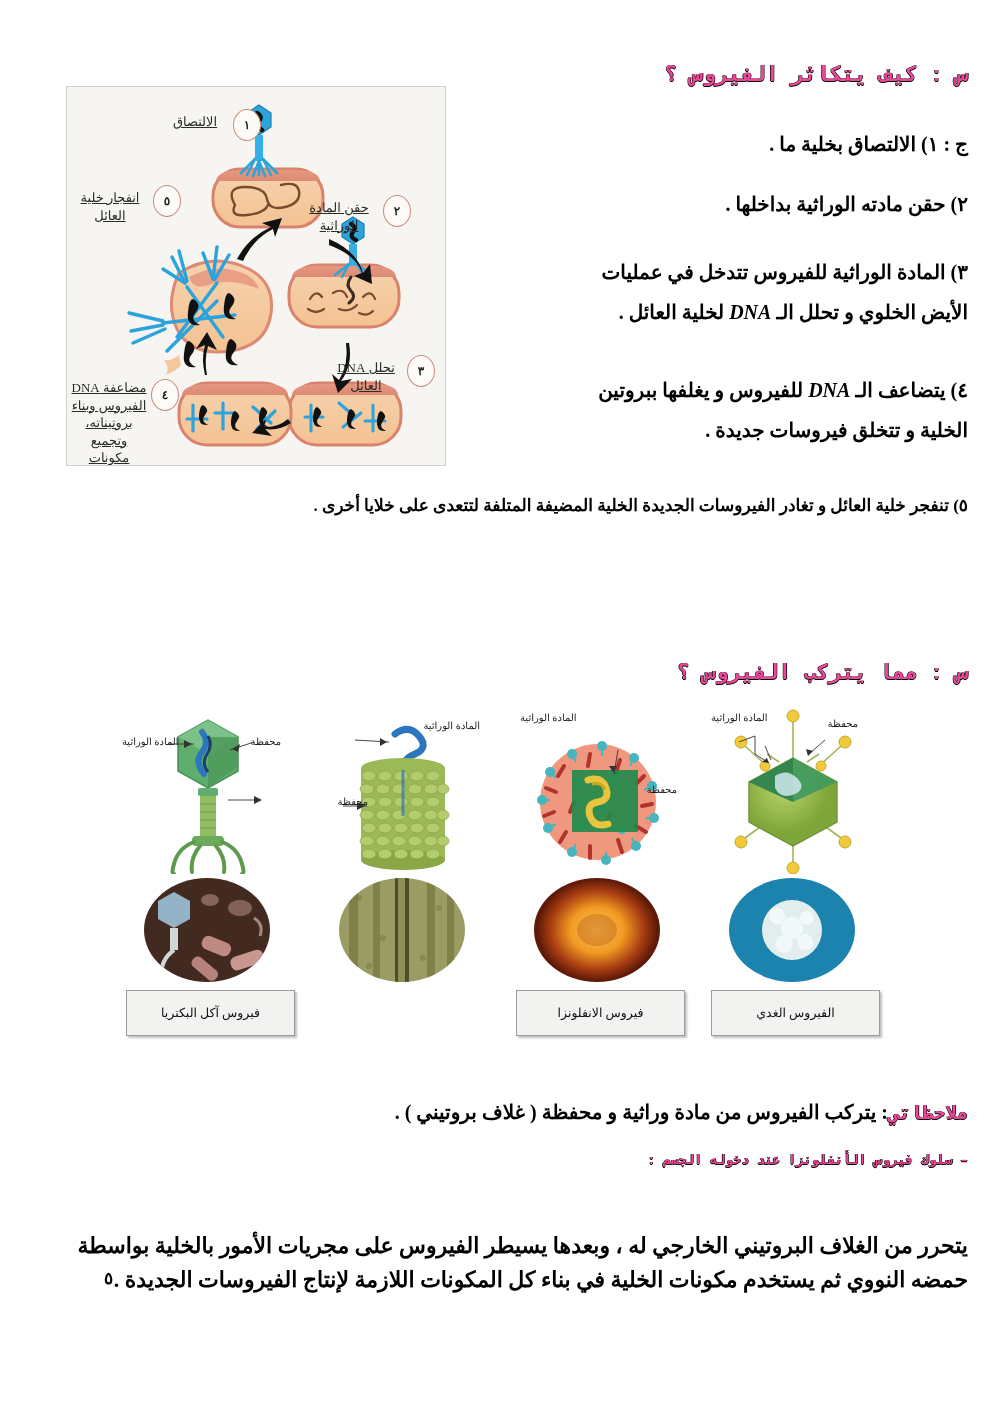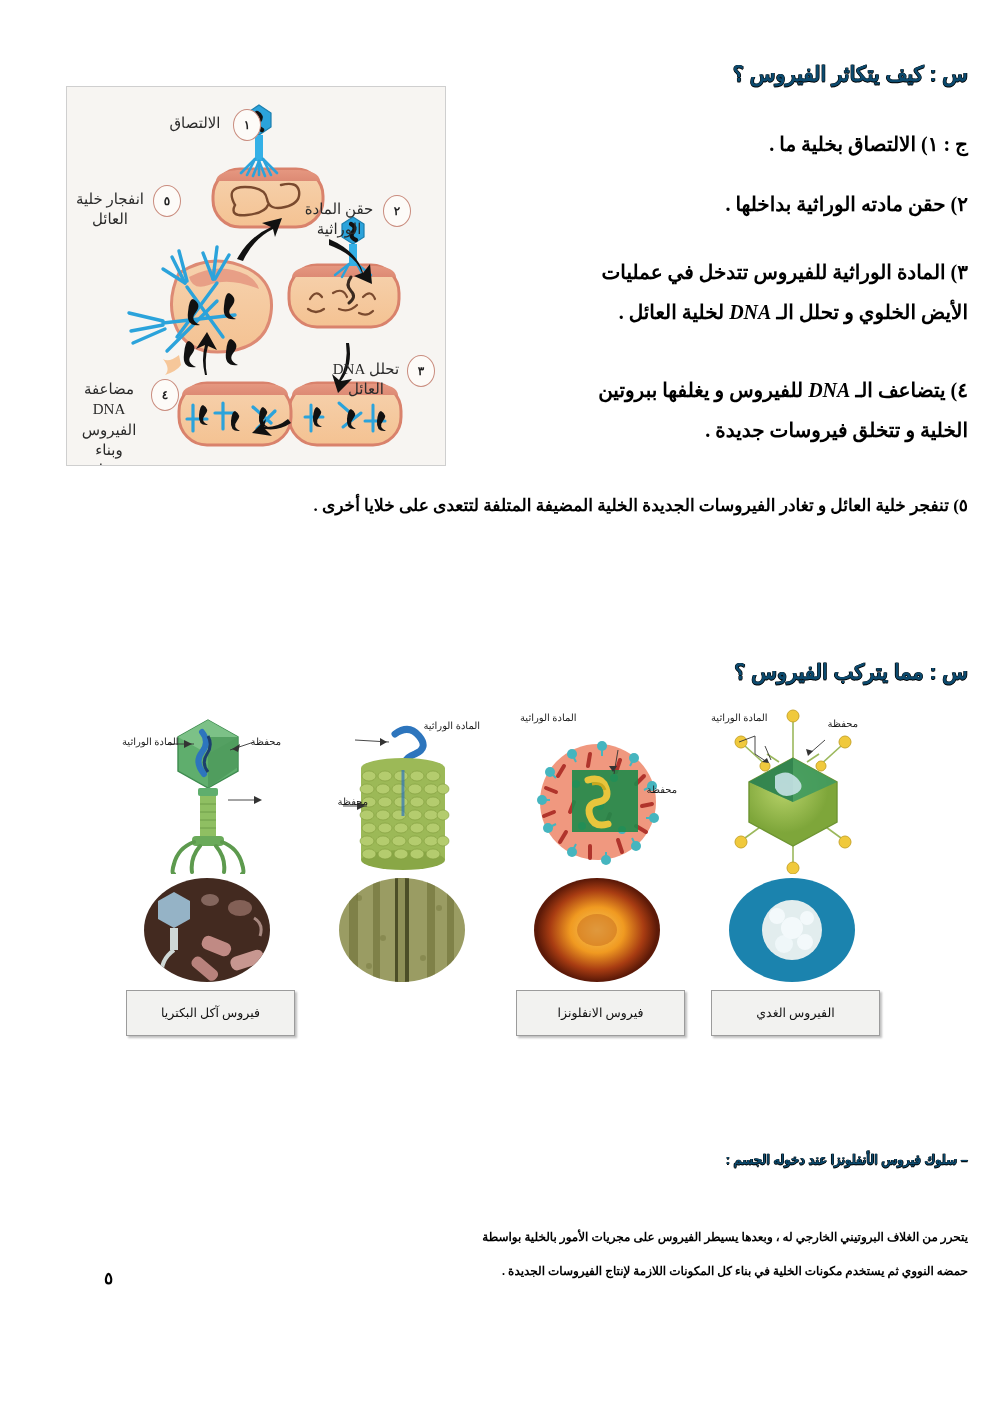--- a/index.html
+++ b/index.html
@@ -7,32 +7,32 @@
   body{
     width:992px;height:1403px;position:relative;overflow:hidden;
     font-family:"Liberation Serif","DejaVu Serif",serif;
     color:#000;
   }
   .page{position:absolute;inset:0;}
 
   
   .qhead{
     position:absolute;direction:rtl;text-align:right;
-    font-family:Liberation Sans, sans-serif;
+    font-family:Liberation Mono, monospace;
     font-weight:bold;font-size:21px;letter-spacing:-0.5px;
-    color:#0c4a6e;white-space:nowrap;
+    color:#ec4899;white-space:nowrap;
     text-shadow:0.6px 0 0 #000, -0.6px 0 0 #000, 0 0.5px 0 #000;
   }
   .atext{
     position:absolute;direction:rtl;text-align:right;
     font-family:"Liberation Serif","DejaVu Serif",serif;
     font-weight:bold;font-size:20px;line-height:1.62;color:#000;
   }
   .atext.small{font-size:17px;text-align:center;}
-  .atext.tiny{font-size:12px;}
+  .atext.tiny{font-size:22px;}
   .dna{font-style:italic;font-family:"Liberation Serif",serif;font-weight:bold;}
   .pagenum{
     position:absolute;font-family:"Liberation Serif",serif;font-weight:bold;
     font-size:17px;
   }
 
   
   #fig-lytic{
     position:absolute;left:66px;top:86px;width:378px;height:378px;
     background:#f7f5f2;border:1px solid #cfcfcf;overflow:hidden;
@@ -40,21 +40,21 @@
   #fig-lytic .canvasbox{position:absolute;inset:0;}
   .stagenum{
     position:absolute;width:26px;height:30px;border-radius:50%;
     border:1.6px solid #c98c7e;background:#fdfbf8;
     font-family:"Liberation Serif",serif;font-size:12px;font-weight:bold;
     display:flex;align-items:center;justify-content:center;color:#222;
   }
   .stagelabel{
     position:absolute;direction:rtl;text-align:center;
     font-family:"Liberation Serif","DejaVu Serif",serif;
-    font-size:15px;line-height:1.35;color:#2b2b2b;
+    font-size:13px;line-height:1.35;color:#2b2b2b;text-decoration:underline;
   }
 
   
   #fig-types{position:absolute;left:120px;top:706px;width:760px;height:330px;}
   .vtcol{position:absolute;top:0;width:175px;height:330px;}
   .vtdiagram{position:absolute;top:0;left:0;width:175px;height:168px;}
   .vtphoto{
     position:absolute;top:172px;left:24px;width:126px;height:104px;
     border-radius:50%;overflow:hidden;
   }
@@ -539,20 +539,23 @@
             <ellipse cx="96" cy="30" rx="12" ry="8" fill="#8e6a60" opacity=".85"></ellipse>
             <ellipse cx="66" cy="22" rx="9" ry="6" fill="#a08078" opacity=".7"></ellipse>
             <path d="M110 40 q10 6 6 18" stroke="#a78880" stroke-width="3" fill="none"></path>
           </g>
         </svg>
       </div>
       <div class="vtcaption">فيروس آكل البكتريا</div>
     </div>
   </div>
 
+  <div class="atext" style="right:24px;top:1096px;">
+    <span class="qhead" style="position:static;font-size:19px;">ملاحظاتي</span><span>: يتركب الفيروس من مادة وراثية و محفظة ( غلاف بروتيني ) .</span>
+  </div>
 
   <div class="qhead" style="right:24px;top:1152px;font-size:13px;">– سلوك فيروس الأنفلونزا عند دخوله الجسم :</div>
 
   <div class="atext tiny" style="right:24px;top:1228px;">يتحرر من الغلاف البروتيني الخارجي له ، وبعدها يسيطر الفيروس على مجريات الأمور بالخلية بواسطة</div>
   <div class="atext tiny" style="right:24px;top:1262px;">حمضه النووي ثم يستخدم مكونات الخلية في بناء كل المكونات اللازمة لإنتاج الفيروسات الجديدة .</div>
 
   <div class="pagenum" style="left:104px;top:1268px;">٥</div>
 
 </div>
 

